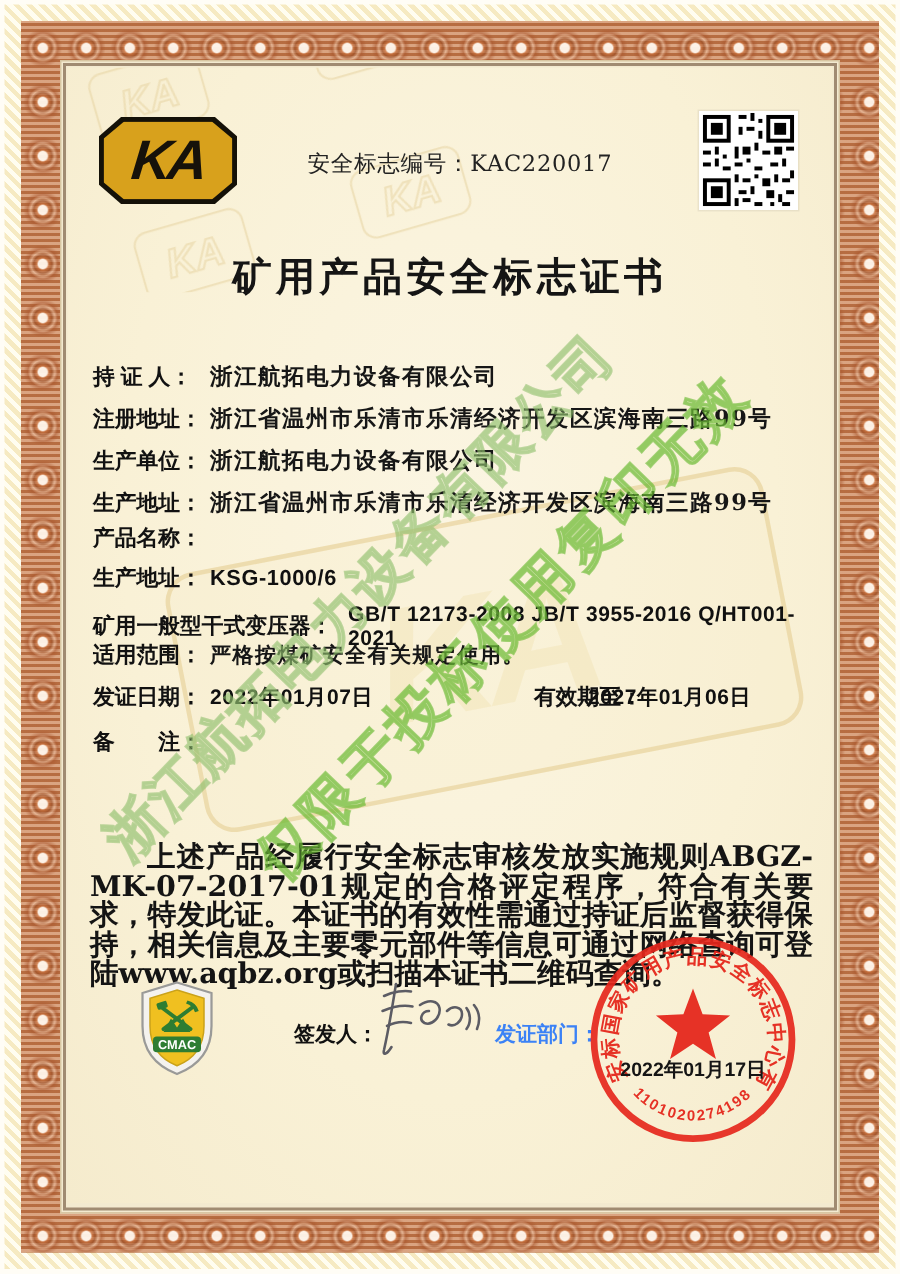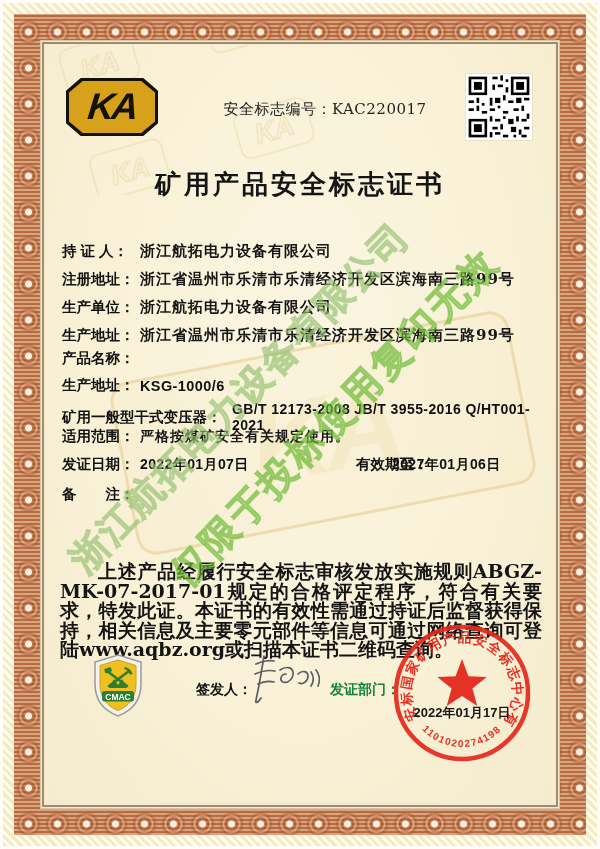--- a/index.html
+++ b/index.html
@@ -25,21 +25,21 @@
   .big-emblem span{font-style:italic;font-weight:bold;font-size:110px;
     color:rgba(240,224,176,.4);letter-spacing:-6px;}
   
   .ka-badge{position:absolute;left:66px;top:78px;width:92px;height:58px;background:#141108;
     clip-path:polygon(16% 0,84% 0,100% 22%,100% 78%,84% 100%,16% 100%,0 78%,0 22%);}
   .ka-badge .inner{position:absolute;inset:3px;background:#d8a11c;
     clip-path:polygon(16% 0,84% 0,100% 22%,100% 78%,84% 100%,16% 100%,0 78%,0 22%);
     display:flex;align-items:center;justify-content:center;}
   .ka-badge .inner b{font-size:37px;font-weight:900;font-style:italic;color:#16120a;
     letter-spacing:-3px;transform:skewX(-6deg);}
-  .cert-number{position:absolute;left:205px;top:100px;width:240px;text-align:center;
+  .cert-number{position:absolute;left:205px;top:100px;width:240px;
     font-family:"DejaVu Serif",serif;font-size:15px;color:#222;letter-spacing:.5px;}
   .qr{position:absolute;left:466px;top:74px;width:66px;height:66px;background:#fff;
     box-shadow:0 0 0 1px rgba(0,0,0,.06);}
   .title{position:absolute;left:0;right:0;top:167px;text-align:center;
     font-size:26px;font-weight:800;color:#151515;letter-spacing:3px;}
   
   .row{position:absolute;left:62px;right:56px;display:flex;align-items:center;}
   .lbl{font-size:14.5px;font-weight:bold;color:#111;flex:0 0 auto;min-width:78px;}
   .lbl-long{min-width:170px;}
   .val-brush{font-family:"DejaVu Serif",serif;font-weight:700;font-size:15px;color:#161616;
@@ -52,21 +52,21 @@
   .dates .l2{position:absolute;left:253px;padding-left:41px;}
   .dates .v2{position:absolute;left:330px;}
   .remark{top:485px}
   .statement{position:absolute;left:60px;width:482px;top:562px;
     font-family:"DejaVu Serif",serif;font-weight:700;font-size:19px;line-height:19.5px;
     color:#141414;text-align:justify;text-indent:2em;}
   
   .cmac{position:absolute;left:92px;top:654px;}
   .signer-label{position:absolute;left:196px;top:681px;font-size:14px;font-weight:bold;color:#111;}
   .signature{position:absolute;left:248px;top:648px;}
-  .dept-label{position:absolute;left:330px;top:681px;font-size:14px;font-weight:bold;color:#15803d;}
+  .dept-label{position:absolute;left:330px;top:681px;font-size:14px;font-weight:bold;color:#3b82f6;}
   .seal{position:absolute;left:388px;top:621px;z-index:5;}
   
   .wm{position:absolute;width:700px;text-align:center;white-space:nowrap;z-index:4;
     pointer-events:none;font-weight:bold;}
   .wm-company{left:-110px;top:373px;transform:rotate(-46deg);font-size:37px;
     color:rgba(168,205,130,.26);-webkit-text-stroke:1.3px rgba(140,190,105,.55);letter-spacing:2px;}
   .wm-notice{left:-15px;top:392px;transform:rotate(-46deg);font-size:38px;
     color:rgba(125,200,70,.32);-webkit-text-stroke:1.2px rgba(105,185,50,.6);letter-spacing:3px;}
   .content{position:absolute;inset:0;z-index:2;}
 </style>

